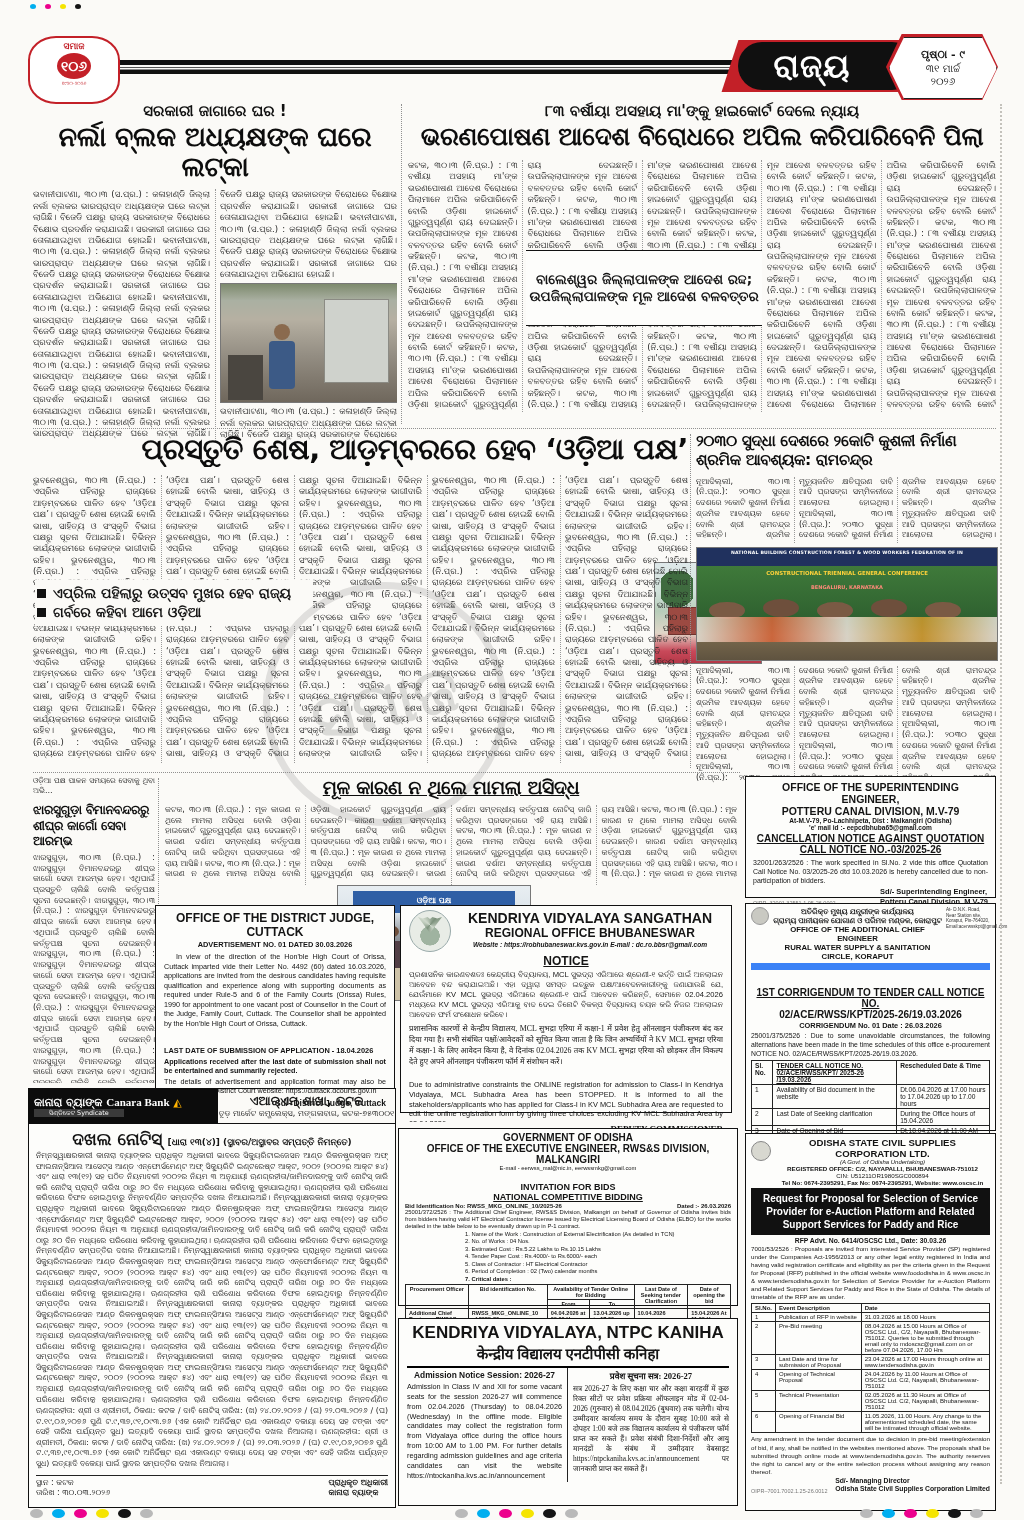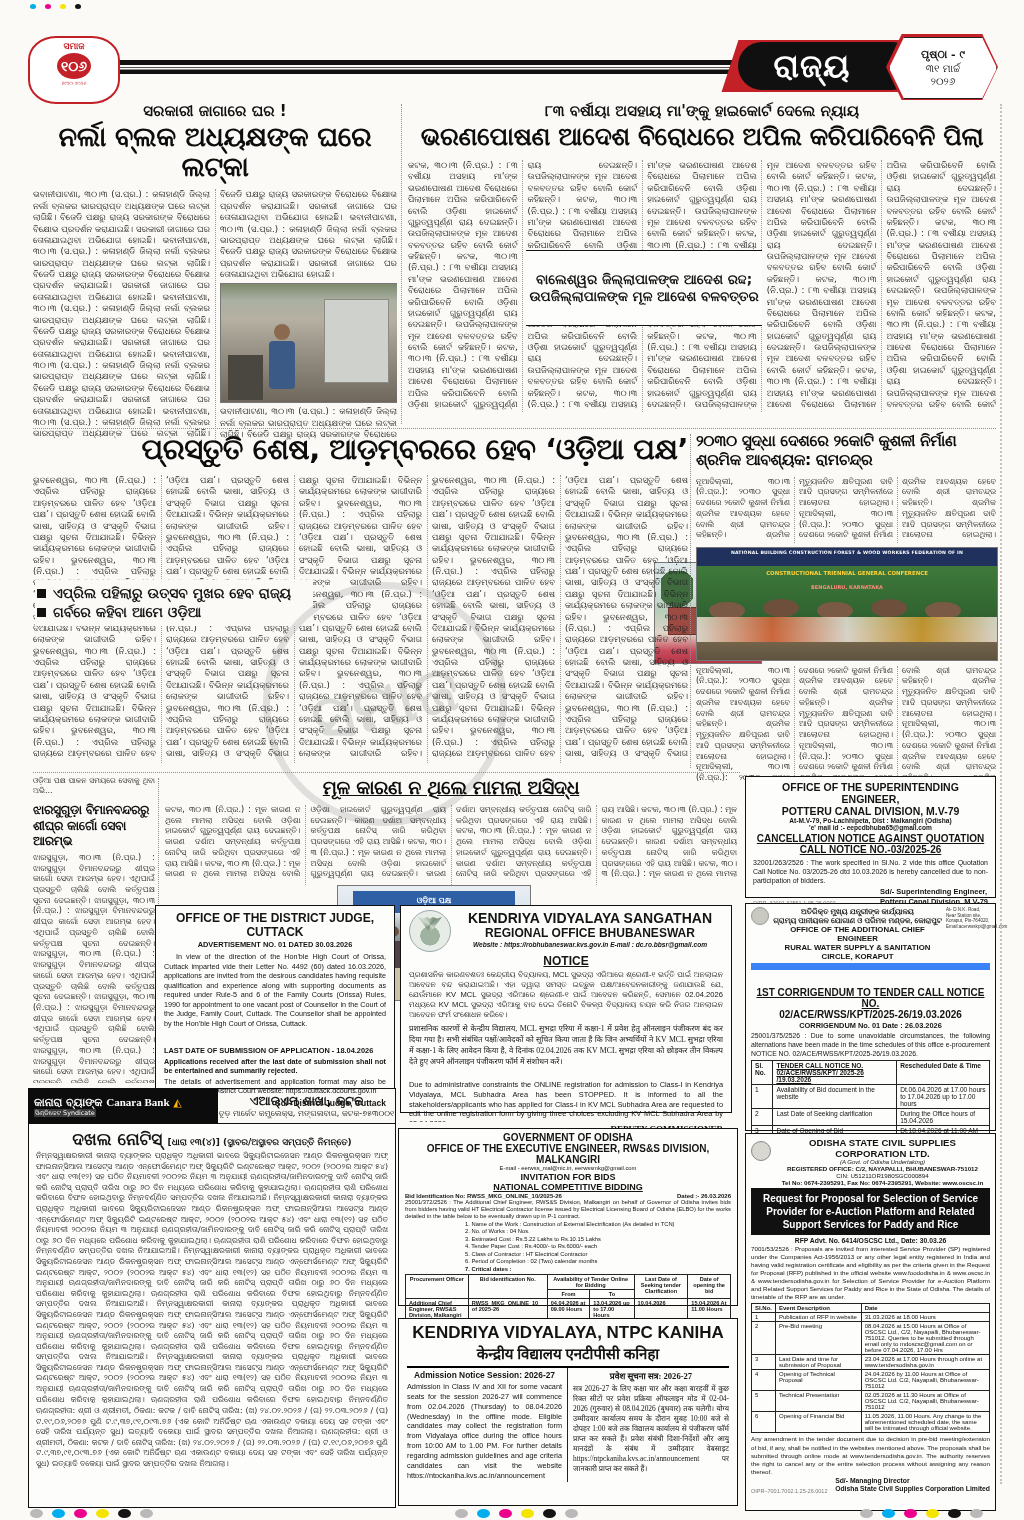--- a/index.html
+++ b/index.html
@@ -288,46 +288,50 @@
       <span class="code">OIPR–25001.25115.1.25-26.0004</span>
       <span class="rt b" style="font-size:7.6px;line-height:1.25;"><span>Sd/- Addl. Chief Engineer,</span><br><span>RWS&amp;S Circle, Koraput</span></span>
     </div>
   </div>
 </div>
 
 <div class="abs" style="left:28px;top:1088px;width:368px;height:420px;">
   <div style="display:flex;height:36px;">
     <div style="width:190px;background:#0c0c0c;color:#fff;display:flex;flex-direction:column;justify-content:center;padding:0 6px;box-sizing:border-box;">
       <div style="font-size:11px;font-weight:bold;white-space:nowrap;"><span>କାନାରା ବ୍ୟାଙ୍କ</span> <span class="serif">Canara Bank</span> <span style="color:#ffb300;">◭</span></div>
-      <div style="font-size:6.4px;background:#3a3a3a;display:inline-block;padding:0 1px;width:max-content;">ସିଣ୍ଡିକେଟ Syndicate</div>
+      <div style="font-size:6.4px;background:#3a3a3a;display:inline-block;padding:0 15px;width:max-content;">ସିଣ୍ଡିକେଟ Syndicate</div>
     </div>
     <div style="flex:1;border:1.5px solid #111;border-left:none;display:flex;flex-direction:column;justify-content:center;text-align:center;box-sizing:border-box;">
       <div class="b" style="font-size:12.5px;">ଏଆର୍‌ଏମ୍ ଶାଖା, କଟକ</div>
       <div style="font-size:8px;">ଚୂଡ଼ ମାର୍କେଟ କମ୍ପ୍ଲେକ୍ସ, ମଙ୍ଗଳାବାଗ, କଟକ-୭୫୩୦୦୧</div>
     </div>
   </div>
   <div class="notice" style="height:384px;margin-top:0;border-top:none;">
     <div class="notice-inner" style="padding:4px 7px;">
       <div class="ctr" style="margin:1px 0 2px;"><span class="b" style="font-size:17px;">ଦଖଲ ନୋଟିସ୍</span> <span class="b" style="font-size:9px;">[ଧାରା ୧୩(୪)] (ସ୍ଥାବର/ଅସ୍ଥାବର ସମ୍ପତ୍ତି ନିମନ୍ତେ)</span></div>
       <div class="just odia-body hid" style="height:252px;font-size:7.8px;line-height:1.36;">
         <span>ନିମ୍ନସ୍ୱାକ୍ଷରକାରୀ କାନାରା ବ୍ୟାଙ୍କର ପ୍ରାଧିକୃତ ଅଧିକାରୀ ଭାବରେ ସିକ୍ୟୁରିଟାଇଜେସନ ଆଣ୍ଡ ରିକନଷ୍ଟ୍ରକ୍ସନ ଅଫ୍ ଫାଇନାନ୍ସିଆଲ ଆସେଟ୍ସ ଆଣ୍ଡ ଏନ୍‌ଫୋର୍ସମେଣ୍ଟ ଅଫ୍ ସିକ୍ୟୁରିଟି ଇଣ୍ଟରେଷ୍ଟ ଆକ୍ଟ, ୨୦୦୨ (୨୦୦୨ର ଆକ୍ଟ ୫୪) ଏବଂ ଧାରା ୧୩(୧୨) ସହ ପଠିତ ନିୟମାବଳୀ ୨୦୦୨ର ନିୟମ ୩ ଅନୁଯାୟୀ ଋଣଗ୍ରହୀତା/ଜାମିନଦାରଙ୍କୁ ଦାବି ନୋଟିସ୍ ଜାରି କରି ନୋଟିସ୍ ପ୍ରାପ୍ତି ତାରିଖ ଠାରୁ ୬୦ ଦିନ ମଧ୍ୟରେ ପରିଶୋଧ କରିବାକୁ କୁହାଯାଇଥିଲା। ଋଣଗ୍ରହୀତା ରାଶି ପରିଶୋଧ କରିବାରେ ବିଫଳ ହୋଇଥିବାରୁ ନିମ୍ନବର୍ଣ୍ଣିତ ସମ୍ପତ୍ତିର ଦଖଲ ନିଆଯାଇଅଛି। ନିମ୍ନସ୍ୱାକ୍ଷରକାରୀ କାନାରା ବ୍ୟାଙ୍କର ପ୍ରାଧିକୃତ ଅଧିକାରୀ ଭାବରେ ସିକ୍ୟୁରିଟାଇଜେସନ ଆଣ୍ଡ ରିକନଷ୍ଟ୍ରକ୍ସନ ଅଫ୍ ଫାଇନାନ୍ସିଆଲ ଆସେଟ୍ସ ଆଣ୍ଡ ଏନ୍‌ଫୋର୍ସମେଣ୍ଟ ଅଫ୍ ସିକ୍ୟୁରିଟି ଇଣ୍ଟରେଷ୍ଟ ଆକ୍ଟ, ୨୦୦୨ (୨୦୦୨ର ଆକ୍ଟ ୫୪) ଏବଂ ଧାରା ୧୩(୧୨) ସହ ପଠିତ ନିୟମାବଳୀ ୨୦୦୨ର ନିୟମ ୩ ଅନୁଯାୟୀ ଋଣଗ୍ରହୀତା/ଜାମିନଦାରଙ୍କୁ ଦାବି ନୋଟିସ୍ ଜାରି କରି ନୋଟିସ୍ ପ୍ରାପ୍ତି ତାରିଖ ଠାରୁ ୬୦ ଦିନ ମଧ୍ୟରେ ପରିଶୋଧ କରିବାକୁ କୁହାଯାଇଥିଲା। ଋଣଗ୍ରହୀତା ରାଶି ପରିଶୋଧ କରିବାରେ ବିଫଳ ହୋଇଥିବାରୁ ନିମ୍ନବର୍ଣ୍ଣିତ ସମ୍ପତ୍ତିର ଦଖଲ ନିଆଯାଇଅଛି। ନିମ୍ନସ୍ୱାକ୍ଷରକାରୀ କାନାରା ବ୍ୟାଙ୍କର ପ୍ରାଧିକୃତ ଅଧିକାରୀ ଭାବରେ ସିକ୍ୟୁରିଟାଇଜେସନ ଆଣ୍ଡ ରିକନଷ୍ଟ୍ରକ୍ସନ ଅଫ୍ ଫାଇନାନ୍ସିଆଲ ଆସେଟ୍ସ ଆଣ୍ଡ ଏନ୍‌ଫୋର୍ସମେଣ୍ଟ ଅଫ୍ ସିକ୍ୟୁରିଟି ଇଣ୍ଟରେଷ୍ଟ ଆକ୍ଟ, ୨୦୦୨ (୨୦୦୨ର ଆକ୍ଟ ୫୪) ଏବଂ ଧାରା ୧୩(୧୨) ସହ ପଠିତ ନିୟମାବଳୀ ୨୦୦୨ର ନିୟମ ୩ ଅନୁଯାୟୀ ଋଣଗ୍ରହୀତା/ଜାମିନଦାରଙ୍କୁ ଦାବି ନୋଟିସ୍ ଜାରି କରି ନୋଟିସ୍ ପ୍ରାପ୍ତି ତାରିଖ ଠାରୁ ୬୦ ଦିନ ମଧ୍ୟରେ ପରିଶୋଧ କରିବାକୁ କୁହାଯାଇଥିଲା। ଋଣଗ୍ରହୀତା ରାଶି ପରିଶୋଧ କରିବାରେ ବିଫଳ ହୋଇଥିବାରୁ ନିମ୍ନବର୍ଣ୍ଣିତ ସମ୍ପତ୍ତିର ଦଖଲ ନିଆଯାଇଅଛି। ନିମ୍ନସ୍ୱାକ୍ଷରକାରୀ କାନାରା ବ୍ୟାଙ୍କର ପ୍ରାଧିକୃତ ଅଧିକାରୀ ଭାବରେ ସିକ୍ୟୁରିଟାଇଜେସନ ଆଣ୍ଡ ରିକନଷ୍ଟ୍ରକ୍ସନ ଅଫ୍ ଫାଇନାନ୍ସିଆଲ ଆସେଟ୍ସ ଆଣ୍ଡ ଏନ୍‌ଫୋର୍ସମେଣ୍ଟ ଅଫ୍ ସିକ୍ୟୁରିଟି ଇଣ୍ଟରେଷ୍ଟ ଆକ୍ଟ, ୨୦୦୨ (୨୦୦୨ର ଆକ୍ଟ ୫୪) ଏବଂ ଧାରା ୧୩(୧୨) ସହ ପଠିତ ନିୟମାବଳୀ ୨୦୦୨ର ନିୟମ ୩ ଅନୁଯାୟୀ ଋଣଗ୍ରହୀତା/ଜାମିନଦାରଙ୍କୁ ଦାବି ନୋଟିସ୍ ଜାରି କରି ନୋଟିସ୍ ପ୍ରାପ୍ତି ତାରିଖ ଠାରୁ ୬୦ ଦିନ ମଧ୍ୟରେ ପରିଶୋଧ କରିବାକୁ କୁହାଯାଇଥିଲା। ଋଣଗ୍ରହୀତା ରାଶି ପରିଶୋଧ କରିବାରେ ବିଫଳ ହୋଇଥିବାରୁ ନିମ୍ନବର୍ଣ୍ଣିତ ସମ୍ପତ୍ତିର ଦଖଲ ନିଆଯାଇଅଛି। ନିମ୍ନସ୍ୱାକ୍ଷରକାରୀ କାନାରା ବ୍ୟାଙ୍କର ପ୍ରାଧିକୃତ ଅଧିକାରୀ ଭାବରେ ସିକ୍ୟୁରିଟାଇଜେସନ ଆଣ୍ଡ ରିକନଷ୍ଟ୍ରକ୍ସନ ଅଫ୍ ଫାଇନାନ୍ସିଆଲ ଆସେଟ୍ସ ଆଣ୍ଡ ଏନ୍‌ଫୋର୍ସମେଣ୍ଟ ଅଫ୍ ସିକ୍ୟୁରିଟି ଇଣ୍ଟରେଷ୍ଟ ଆକ୍ଟ, ୨୦୦୨ (୨୦୦୨ର ଆକ୍ଟ ୫୪) ଏବଂ ଧାରା ୧୩(୧୨) ସହ ପଠିତ ନିୟମାବଳୀ ୨୦୦୨ର ନିୟମ ୩ ଅନୁଯାୟୀ ଋଣଗ୍ରହୀତା/ଜାମିନଦାରଙ୍କୁ ଦାବି ନୋଟିସ୍ ଜାରି କରି ନୋଟିସ୍ ପ୍ରାପ୍ତି ତାରିଖ ଠାରୁ ୬୦ ଦିନ ମଧ୍ୟରେ ପରିଶୋଧ କରିବାକୁ କୁହାଯାଇଥିଲା। ଋଣଗ୍ରହୀତା ରାଶି ପରିଶୋଧ କରିବାରେ ବିଫଳ ହୋଇଥିବାରୁ ନିମ୍ନବର୍ଣ୍ଣିତ ସମ୍ପତ୍ତିର ଦଖଲ ନିଆଯାଇଅଛି। ନିମ୍ନସ୍ୱାକ୍ଷରକାରୀ କାନାରା ବ୍ୟାଙ୍କର ପ୍ରାଧିକୃତ ଅଧିକାରୀ ଭାବରେ ସିକ୍ୟୁରିଟାଇଜେସନ ଆଣ୍ଡ ରିକନଷ୍ଟ୍ରକ୍ସନ ଅଫ୍ ଫାଇନାନ୍ସିଆଲ ଆସେଟ୍ସ ଆଣ୍ଡ ଏନ୍‌ଫୋର୍ସମେଣ୍ଟ ଅଫ୍ ସିକ୍ୟୁରିଟି ଇଣ୍ଟରେଷ୍ଟ ଆକ୍ଟ, ୨୦୦୨ (୨୦୦୨ର ଆକ୍ଟ ୫୪) ଏବଂ ଧାରା ୧୩(୧୨) ସହ ପଠିତ ନିୟମାବଳୀ ୨୦୦୨ର ନିୟମ ୩ ଅନୁଯାୟୀ ଋଣଗ୍ରହୀତା/ଜାମିନଦାରଙ୍କୁ ଦାବି ନୋଟିସ୍ ଜାରି କରି ନୋଟିସ୍ ପ୍ରାପ୍ତି ତାରିଖ ଠାରୁ ୬୦ ଦିନ ମଧ୍ୟରେ ପରିଶୋଧ କରିବାକୁ କୁହାଯାଇଥିଲା। ଋଣଗ୍ରହୀତା ରାଶି ପରିଶୋଧ କରିବାରେ ବିଫଳ ହୋଇଥିବାରୁ ନିମ୍ନବର୍ଣ୍ଣିତ ସମ୍ପତ୍ତିର ଦଖଲ ନିଆଯାଇଅଛି। ନିମ୍ନସ୍ୱାକ୍ଷରକାରୀ କାନାରା ବ୍ୟାଙ୍କର ପ୍ରାଧିକୃତ ଅଧିକାରୀ ଭାବରେ ସିକ୍ୟୁରିଟାଇଜେସନ ଆଣ୍ଡ ରିକନଷ୍ଟ୍ରକ୍ସନ ଅଫ୍ ଫାଇନାନ୍ସିଆଲ ଆସେଟ୍ସ ଆଣ୍ଡ ଏନ୍‌ଫୋର୍ସମେଣ୍ଟ ଅଫ୍ ସିକ୍ୟୁରିଟି ଇଣ୍ଟରେଷ୍ଟ ଆକ୍ଟ, ୨୦୦୨ (୨୦୦୨ର ଆକ୍ଟ ୫୪) ଏବଂ ଧାରା ୧୩(୧୨) ସହ ପଠିତ ନିୟମାବଳୀ ୨୦୦୨ର ନିୟମ ୩ ଅନୁଯାୟୀ ଋଣଗ୍ରହୀତା/ଜାମିନଦାରଙ୍କୁ ଦାବି ନୋଟିସ୍ ଜାରି କରି ନୋଟିସ୍ ପ୍ରାପ୍ତି ତାରିଖ ଠାରୁ ୬୦ ଦିନ ମଧ୍ୟରେ ପରିଶୋଧ କରିବାକୁ କୁହାଯାଇଥିଲା। ଋଣଗ୍ରହୀତା ରାଶି ପରିଶୋଧ କରିବାରେ ବିଫଳ ହୋଇଥିବାରୁ ନିମ୍ନବର୍ଣ୍ଣିତ ସମ୍ପତ୍ତିର ଦଖଲ ନିଆଯାଇଅଛି।</span>
       </div>
       <div class="just odia-body hid" style="height:66px;font-size:7.8px;line-height:1.36;margin-top:3px;">
         <span>ଋଣଗ୍ରହୀତା: ଶ୍ରୀ ଓ ଶ୍ରୀମତୀ, ଠିକଣା: କଟକ / ଦାବି ନୋଟିସ୍ ତାରିଖ: (ଖ) ୨୪.୦୨.୨୦୨୬ / (ଗ) ୨୨.୦୩.୨୦୨୬ / (ଘ) ଟ.୧୯,୦୬,୨୦୭୬ ପୁଣି ଟ.୯,୩୭,୯୧,୦୯୩.୭୬ (ଏକ କୋଟି ଅନିର୍ଦ୍ଦିଷ୍ଟ ଋଣ ଏକାଉଣ୍ଟ ବକାୟା ଦେୟ ସହ ଟଙ୍କା ଏବଂ ସେହି ତାରିଖ ପର୍ଯ୍ୟନ୍ତ ସୁଧ) ଇତ୍ୟାଦି ବକେୟା ପାଇଁ ସ୍ଥାବର ସମ୍ପତ୍ତିର ଦଖଲ ନିଆଗଲା। ଋଣଗ୍ରହୀତା: ଶ୍ରୀ ଓ ଶ୍ରୀମତୀ, ଠିକଣା: କଟକ / ଦାବି ନୋଟିସ୍ ତାରିଖ: (ଖ) ୨୪.୦୨.୨୦୨୬ / (ଗ) ୨୨.୦୩.୨୦୨୬ / (ଘ) ଟ.୧୯,୦୬,୨୦୭୬ ପୁଣି ଟ.୯,୩୭,୯୧,୦୯୩.୭୬ (ଏକ କୋଟି ଅନିର୍ଦ୍ଦିଷ୍ଟ ଋଣ ଏକାଉଣ୍ଟ ବକାୟା ଦେୟ ସହ ଟଙ୍କା ଏବଂ ସେହି ତାରିଖ ପର୍ଯ୍ୟନ୍ତ ସୁଧ) ଇତ୍ୟାଦି ବକେୟା ପାଇଁ ସ୍ଥାବର ସମ୍ପତ୍ତିର ଦଖଲ ନିଆଗଲା।</span>
       </div>
+      <div style="display:flex;justify-content:space-between;border-top:1px solid #222;margin-top:3px;padding-top:2px;font-size:8px;">
+        <span><span>ସ୍ଥାନ : କଟକ</span><br><span>ତାରିଖ : ୩୦.୦୩.୨୦୨୬</span></span>
+        <span class="rt b"><span>ପ୍ରାଧିକୃତ ଅଧିକାରୀ</span><br><span>କାନାରା ବ୍ୟାଙ୍କ</span></span>
+      </div>
     </div>
   </div>
 </div>
 
 <div class="abs notice" style="left:398px;top:1128px;width:340px;height:178px;">
   <div class="notice-inner" style="padding:3px 6px;font-family:'Liberation Sans',sans-serif;">
     <div class="ctr b" style="font-size:10px;">GOVERNMENT OF ODISHA</div>
     <div class="ctr b" style="font-size:10px;">OFFICE OF THE EXECUTIVE ENGINEER, RWS&amp;S DIVISION, MALKANGIRI</div>
     <div class="ctr" style="font-size:5.8px;">E-mail - eerwss_mal@nic.in, eerwssmkg@gmail.com</div>
-    <div class="ctr b" style="font-size:9px;margin-top:1px;text-align:center;">INVITATION FOR BIDS</div>
+    <div class="ctr b" style="font-size:9px;margin-top:11px;text-align:center;">INVITATION FOR BIDS</div>
     <div class="ctr b" style="font-size:9px;text-decoration:underline;">NATIONAL COMPETITIVE BIDDING</div>
     <div style="display:flex;justify-content:space-between;font-size:6px;margin-top:1px;">
       <span class="b">Bid Identification No: RWSS_MKG_ONLINE_10/2025-26</span>
       <span class="b">Dated :- 26.03.2026</span>
     </div>
     <div class="just" style="font-size:5.8px;line-height:1.25;">25001/372/2526 : The Additional Chief Engineer, RWS&amp;S Division, Malkangiri on behalf of Governor of Odisha invites bids from bidders having valid HT Electrical Contractor license issued by Electrical Licensing Board of Odisha (ELBO) for the works detailed in the table below to be eventually drawn up in P-1 contract.</div>
     <div style="font-size:5.8px;line-height:1.3;padding-left:60px;">
       <div>1.  Name of the Work :  Construction of External Electrification (As detailed in TCN)</div>
       <div>2.  No. of Works :  04 Nos.</div>
       <div>3.  Estimated Cost :  Rs.5.22 Lakhs to Rs.10.15 Lakhs</div>

